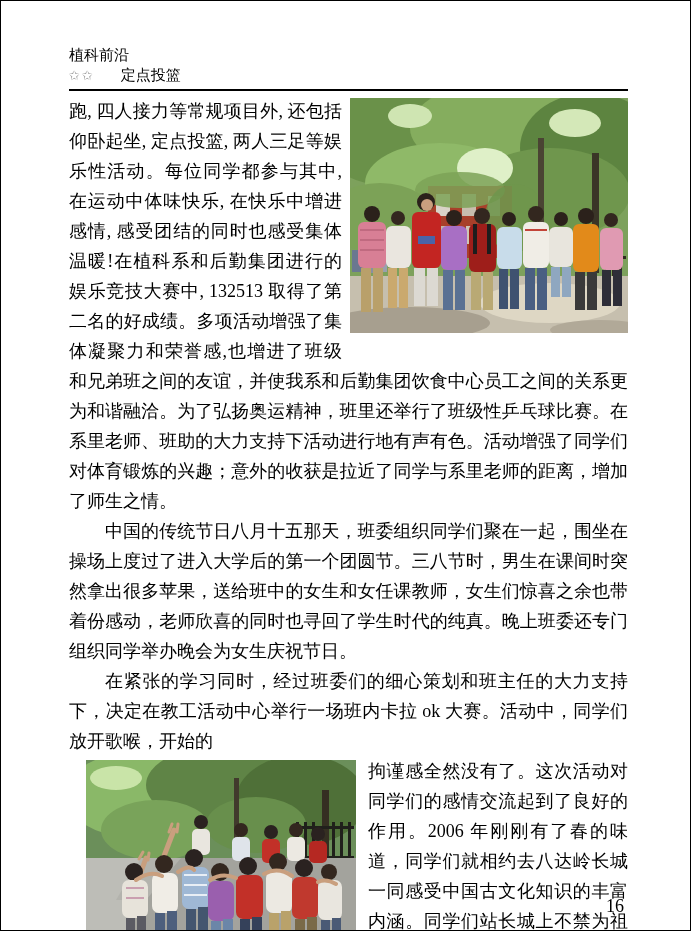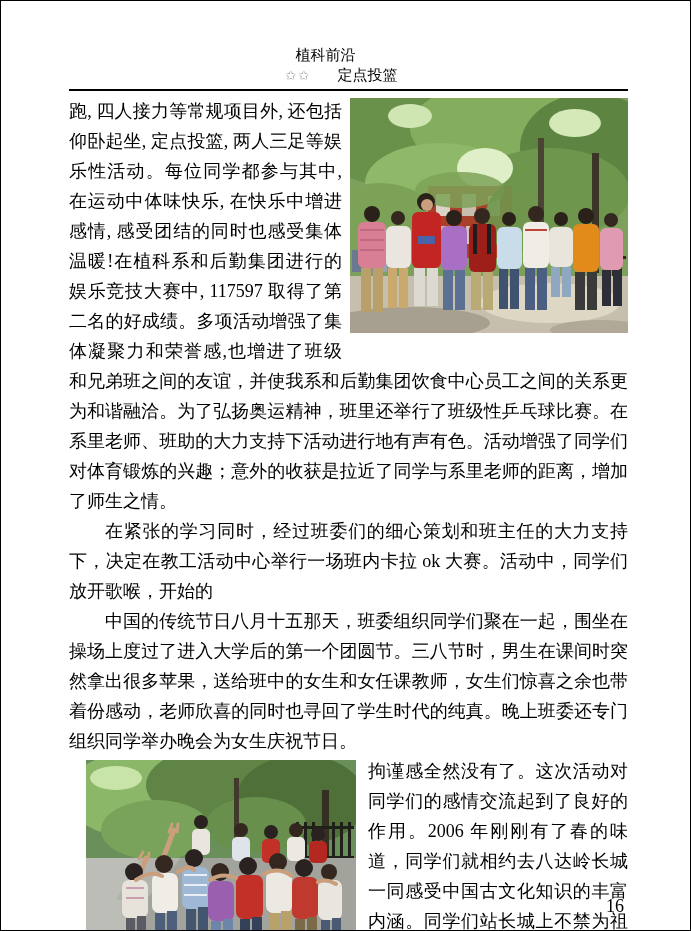--- a/index.html
+++ b/index.html
@@ -10,21 +10,21 @@
     border:1px solid #000;
     font-family:"Liberation Serif","DejaVu Serif",serif;
     color:#000;
     overflow:hidden;
   }
   .content{
     position:absolute;
     left:68px;top:44px;width:559px;
   }
   .header{
-    text-align:center;
+    text-align:left;
     font-size:15px;
     line-height:20px;
     font-family:"Liberation Sans","DejaVu Sans",sans-serif;
   }
   .header-line1{display:block;padding-right:46px;}
   .header-line2{display:inline-block;padding-right:14px;}
   .header-stars{
     display:inline-block;
     margin-right:26px;
     color:#9a9a9a;
@@ -180,26 +180,26 @@
                 <rect x="225" y="174" width="10" height="38" fill="#3a3a3a"></rect>
                 <rect x="237" y="174" width="10" height="38" fill="#3a3a3a"></rect>
               </g>
             <g>
                 <circle cx="261" cy="122" r="7" fill="#33271f"></circle>
                 <rect x="250" y="130" width="23" height="42" rx="6" fill="#e09ab2"></rect>
                 <rect x="252" y="172" width="9" height="36" fill="#2e2e38"></rect>
                 <rect x="263" y="172" width="9" height="36" fill="#2e2e38"></rect>
               </g>
           </g>
-        </svg><span>跑, 四人接力等常规项目外, 还包括仰卧起坐, 定点投篮, 两人三足等娱乐性活动。每位同学都参与其中, 在运动中体味快乐, 在快乐中增进感情, 感受团结的同时也感受集体温暖!在植科系和后勤集团进行的娱乐竞技大赛中, 117597 取得了第二名的好成绩。多项活动增强了集体凝聚力和荣誉感,也增进了班级和兄弟班之间的友谊，并使我系和后勤集团饮食中心员工之间的关系更为和谐融洽。为了弘扬奥运精神，班里还举行了班级性乒乓球比赛。在系里老师、班助的大力支持下活动进行地有声有色。活动增强了同学们对体育锻炼的兴趣；意外的收获是拉近了同学与系里老师的距离，增加了师生之情。</span>
+        </svg><span>跑, 四人接力等常规项目外, 还包括仰卧起坐, 定点投篮, 两人三足等娱乐性活动。每位同学都参与其中, 在运动中体味快乐, 在快乐中增进感情, 感受团结的同时也感受集体温暖!在植科系和后勤集团进行的娱乐竞技大赛中, 132513 取得了第二名的好成绩。多项活动增强了集体凝聚力和荣誉感,也增进了班级和兄弟班之间的友谊，并使我系和后勤集团饮食中心员工之间的关系更为和谐融洽。为了弘扬奥运精神，班里还举行了班级性乒乓球比赛。在系里老师、班助的大力支持下活动进行地有声有色。活动增强了同学们对体育锻炼的兴趣；意外的收获是拉近了同学与系里老师的距离，增加了师生之情。</span>
       </p>
 
+      <p class="indent"><span>中国的传统节日八月十五那天，班委组织同学们聚在一起，围坐在操场上度过了进入大学后的第一个团圆节。三八节时，男生在课间时突然拿出很多苹果，送给班中的女生和女任课教师，女生们惊喜之余也带着份感动，老师欣喜的同时也寻回了学生时代的纯真。晚上班委还专门组织同学举办晚会为女生庆祝节日。</span></p>
+
       <p class="indent"><span>在紧张的学习同时，经过班委们的细心策划和班主任的大力支持下，决定在教工活动中心举行一场班内卡拉 ok 大赛。活动中，同学们放开歌喉，开始的</span></p>
-
-      <p class="indent"><span>中国的传统节日八月十五那天，班委组织同学们聚在一起，围坐在操场上度过了进入大学后的第一个团圆节。三八节时，男生在课间时突然拿出很多苹果，送给班中的女生和女任课教师，女生们惊喜之余也带着份感动，老师欣喜的同时也寻回了学生时代的纯真。晚上班委还专门组织同学举办晚会为女生庆祝节日。</span></p>
 
       <div class="clearfix">
         <svg class="photo photo-bottom" viewBox="0 0 270 213" xmlns="http://www.w3.org/2000/svg" role="img">
 
           <rect x="0" y="0" width="270" height="100" fill="#6b8f5a"></rect>
           <ellipse cx="45" cy="35" rx="65" ry="42" fill="#8ab868"></ellipse>
           <ellipse cx="130" cy="25" rx="70" ry="38" fill="#5f8446"></ellipse>
           <ellipse cx="215" cy="40" rx="65" ry="45" fill="#4f7038"></ellipse>
           <ellipse cx="70" cy="70" rx="55" ry="30" fill="#79a35a"></ellipse>
           <ellipse cx="170" cy="65" rx="50" ry="28" fill="#688f4c"></ellipse>

